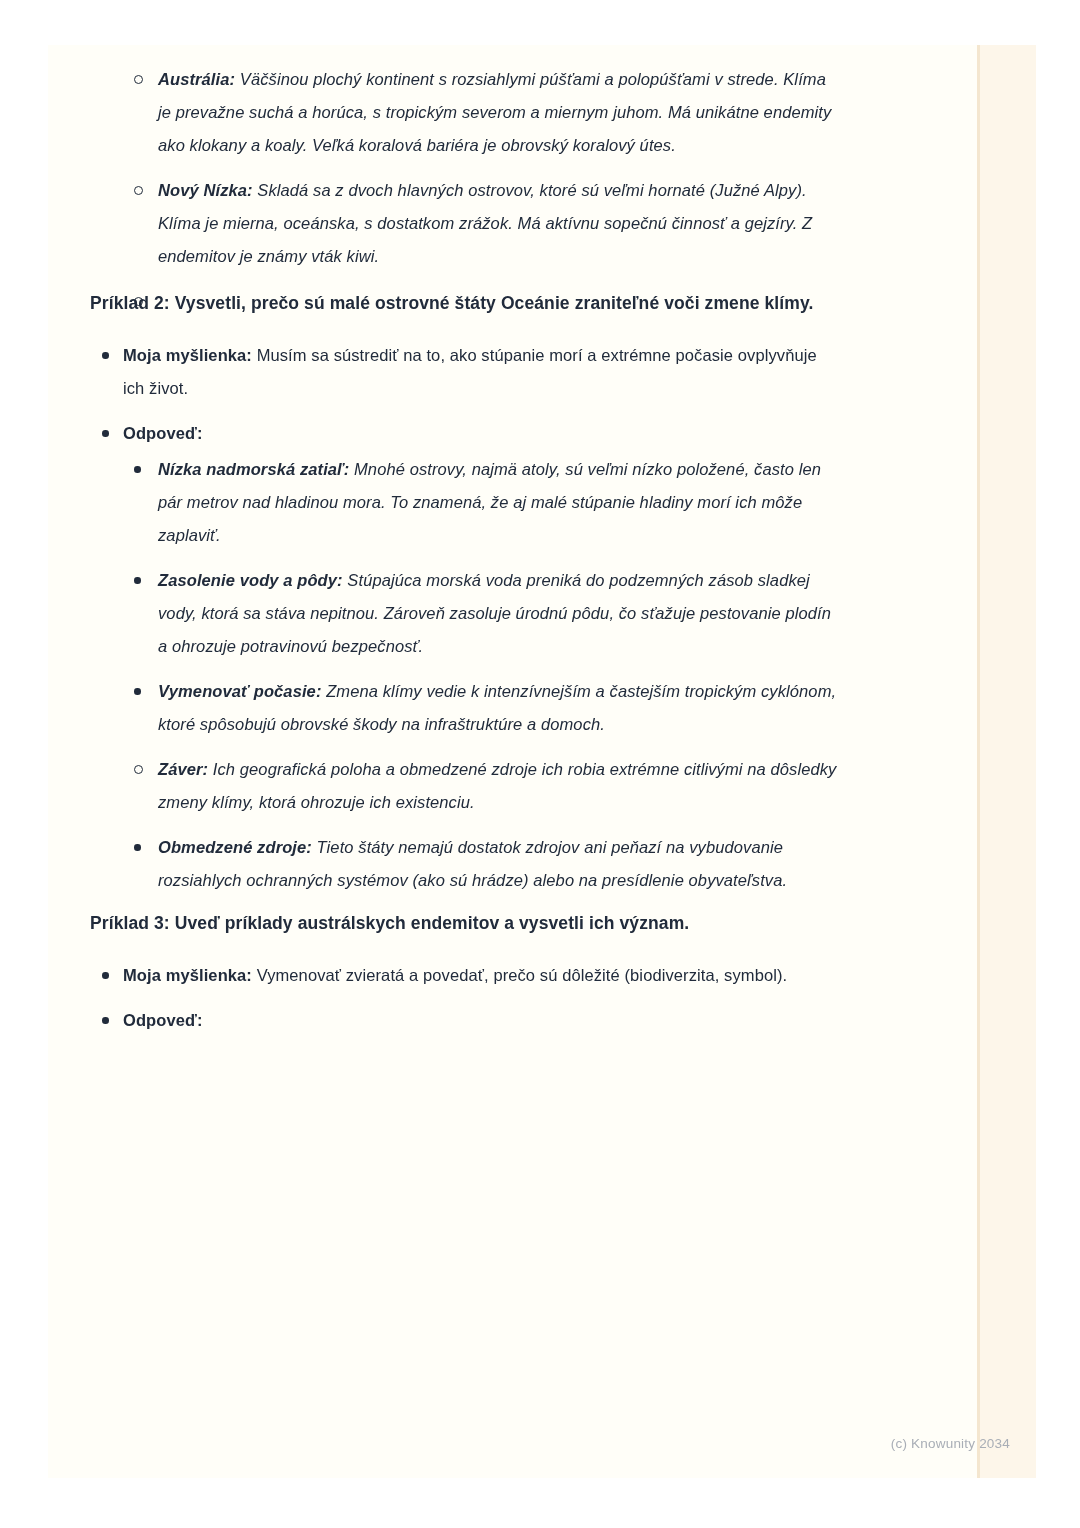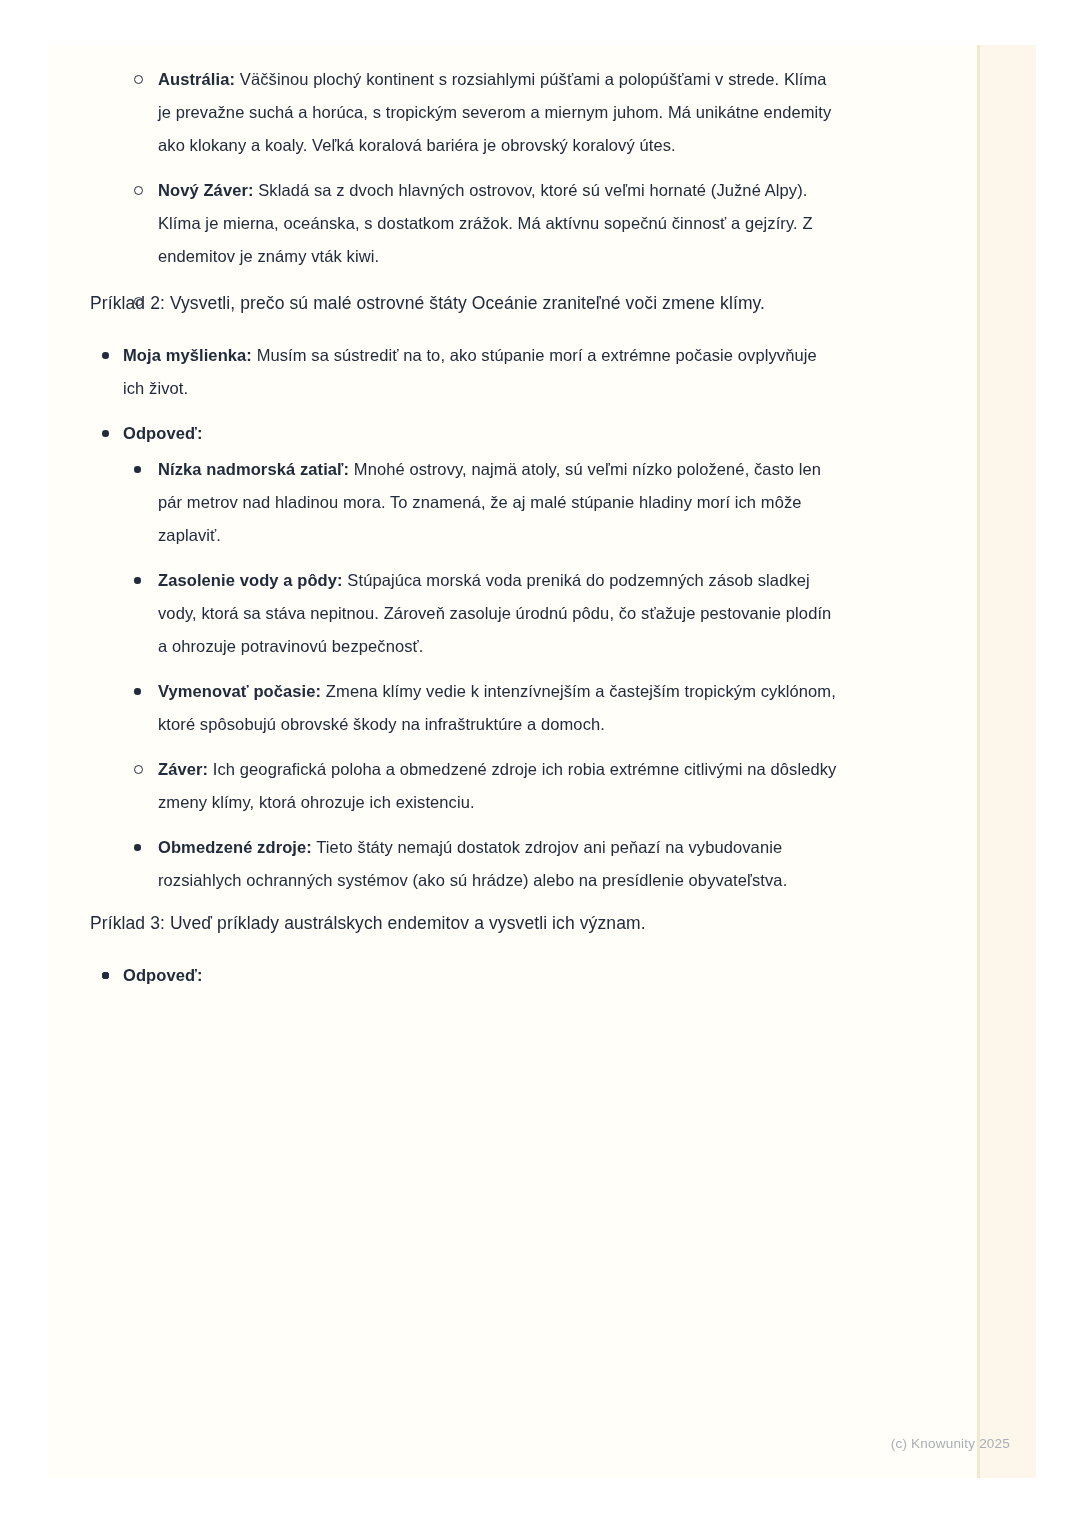--- a/index.html
+++ b/index.html
@@ -35,32 +35,32 @@
   }
   .doc {
     position: absolute;
     left: 42px; top: 6px;
     width: 748px;
     font-size: 16.5px;
     line-height: 33px;
     letter-spacing: 0.1px;
   }
   .heading {
-    font-weight: 400;
+    font-weight: 700;
     font-size: 17.5px;
     line-height: 36px;
     margin: 8px 0 18px 0;
   }
   .li {
     position: relative;
     margin-top: 12px;
   }
   .li.tight { margin-top: 3px; }
   .li.lvl1 { padding-left: 33px; }
-  .li.lvl2 { padding-left: 68px; }
+  .li.lvl2 { padding-left: 68px; font-style: italic; }
   .bullet { position: absolute; display: block; }
   .bullet.disc {
     width: 6.5px; height: 6.5px;
     border-radius: 50%;
     background: var(--text);
     top: 13px;
   }
   .bullet.circle {
     width: 9px; height: 9px;
     border-radius: 50%;
@@ -81,29 +81,29 @@
     letter-spacing: 0.2px;
   }
 </style>
 </head>
 <body>
 
 <div class="page">
   <div class="page-edge"></div>
   <div class="doc" id="doc-content">
       <div class="li lvl2"><span class="bullet circle"></span><span class="txt"><strong>Austrália:</strong> Väčšinou plochý kontinent s rozsiahlymi púšťami a polopúšťami v strede. Klíma je prevažne suchá a horúca, s tropickým severom a miernym juhom. Má unikátne endemity ako klokany a koaly. Veľká koralová bariéra je obrovský koralový útes.</span></div>
-      <div class="li lvl2"><span class="bullet circle"></span><span class="txt"><strong>Nový Záver:</strong> Skladá sa z dvoch hlavných ostrovov, ktoré sú veľmi hornaté (Južné Alpy). Klíma je mierna, oceánska, s dostatkom zrážok. Má aktívnu sopečnú činnosť a gejzíry. Z endemitov je známy vták kiwi.</span></div>
+      <div class="li lvl2"><span class="bullet circle"></span><span class="txt"><strong>Nový Nízka:</strong> Skladá sa z dvoch hlavných ostrovov, ktoré sú veľmi hornaté (Južné Alpy). Klíma je mierna, oceánska, s dostatkom zrážok. Má aktívnu sopečnú činnosť a gejzíry. Z endemitov je známy vták kiwi.</span></div>
       <div class="li lvl2"><span class="bullet circle"></span></div>
       <div class="heading">Príklad 2: Vysvetli, prečo sú malé ostrovné štáty Oceánie zraniteľné voči zmene klímy.</div>
       <div class="li lvl1"><span class="bullet disc"></span><span class="txt"><strong>Moja myšlienka:</strong> Musím sa sústrediť na to, ako stúpanie morí a extrémne počasie ovplyvňuje ich život.</span></div>
       <div class="li lvl1"><span class="bullet disc"></span><span class="txt"><strong>Odpoveď:</strong></span></div>
       <div class="li lvl2 tight"><span class="bullet disc"></span><span class="txt"><strong>Nízka nadmorská zatiaľ:</strong> Mnohé ostrovy, najmä atoly, sú veľmi nízko položené, často len pár metrov nad hladinou mora. To znamená, že aj malé stúpanie hladiny morí ich môže zaplaviť.</span></div>
       <div class="li lvl2"><span class="bullet disc"></span><span class="txt"><strong>Zasolenie vody a pôdy:</strong> Stúpajúca morská voda preniká do podzemných zásob sladkej vody, ktorá sa stáva nepitnou. Zároveň zasoluje úrodnú pôdu, čo sťažuje pestovanie plodín a ohrozuje potravinovú bezpečnosť.</span></div>
       <div class="li lvl2"><span class="bullet disc"></span><span class="txt"><strong>Vymenovať počasie:</strong> Zmena klímy vedie k intenzívnejším a častejším tropickým cyklónom, ktoré spôsobujú obrovské škody na infraštruktúre a domoch.</span></div>
       <div class="li lvl2"><span class="bullet circle"></span><span class="txt"><strong>Záver:</strong> Ich geografická poloha a obmedzené zdroje ich robia extrémne citlivými na dôsledky zmeny klímy, ktorá ohrozuje ich existenciu.</span></div>
       <div class="li lvl2"><span class="bullet disc"></span><span class="txt"><strong>Obmedzené zdroje:</strong> Tieto štáty nemajú dostatok zdrojov ani peňazí na vybudovanie rozsiahlych ochranných systémov (ako sú hrádze) alebo na presídlenie obyvateľstva.</span></div>
       <div class="heading">Príklad 3: Uveď príklady austrálskych endemitov a vysvetli ich význam.</div>
-      <div class="li lvl1"><span class="bullet disc"></span></div>
+      <div class="li lvl1"><span class="bullet disc"></span><span class="txt"><strong>Moja myšlienka:</strong> Vymenovať zvieratá a povedať, prečo sú dôležité (biodiverzita, symbol).</span></div>
       <div class="li lvl1"><span class="bullet disc"></span><span class="txt"><strong>Odpoveď:</strong></span></div>
     </div>
 </div>
 
-<div class="footer">(c) Knowunity 2025</div>
+<div class="footer">(c) Knowunity 2034</div>
 
 </body></html>

